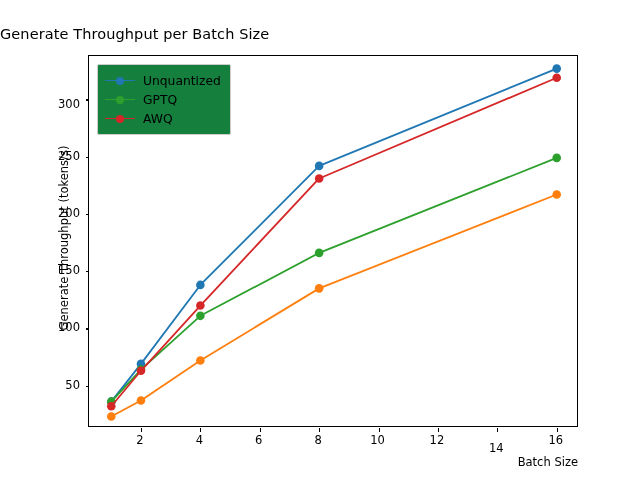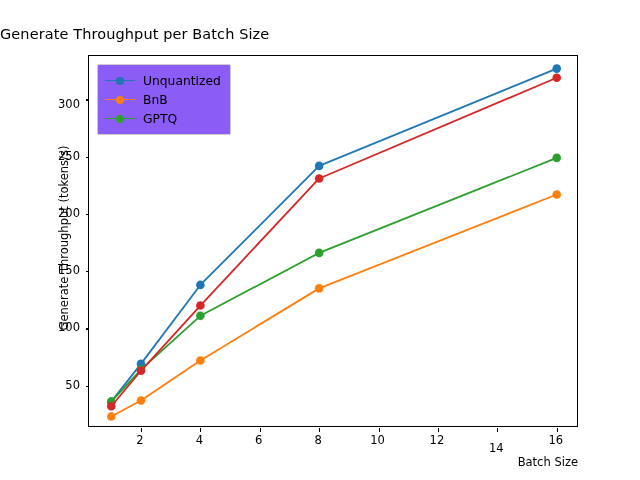--- a/index.html
+++ b/index.html
@@ -87,21 +87,21 @@
   .xtick-mark {
     position: absolute;
     width: 1.1px;
     height: 3.5px;
     background: #000000;
   }
   #legend-box {
     position: absolute;
     left: 97px;
     top: 64px;
-    background: #8b5cf6;
+    background: #15803d;
     border: 0.9px solid #cccccc;
     border-radius: 2px;
     padding: 6px 9px 6px 7px;
     box-sizing: border-box;
   }
   .legend-row {
     display: flex;
     align-items: center;
     height: 19px;
   }
@@ -210,27 +210,27 @@
   <div id="legend-box">
       <div class="legend-row">
         <span class="legend-swatch">
           <span class="legend-line" style="background: rgb(31, 119, 180);"></span>
           <span class="legend-dot" style="background: rgb(31, 119, 180);"></span>
         </span>
         <span class="legend-label">Unquantized</span>
       </div>
       <div class="legend-row">
         <span class="legend-swatch">
-          <span class="legend-line" style="background: rgb(255, 127, 14);"></span>
-          <span class="legend-dot" style="background: rgb(255, 127, 14);"></span>
-        </span>
-        <span class="legend-label">BnB</span>
-      </div>
-      <div class="legend-row">
-        <span class="legend-swatch">
           <span class="legend-line" style="background: rgb(44, 160, 44);"></span>
           <span class="legend-dot" style="background: rgb(44, 160, 44);"></span>
         </span>
         <span class="legend-label">GPTQ</span>
       </div>
+      <div class="legend-row">
+        <span class="legend-swatch">
+          <span class="legend-line" style="background: rgb(214, 39, 40);"></span>
+          <span class="legend-dot" style="background: rgb(214, 39, 40);"></span>
+        </span>
+        <span class="legend-label">AWQ</span>
+      </div>
     </div>
 
 </div>
 
 </body></html>

